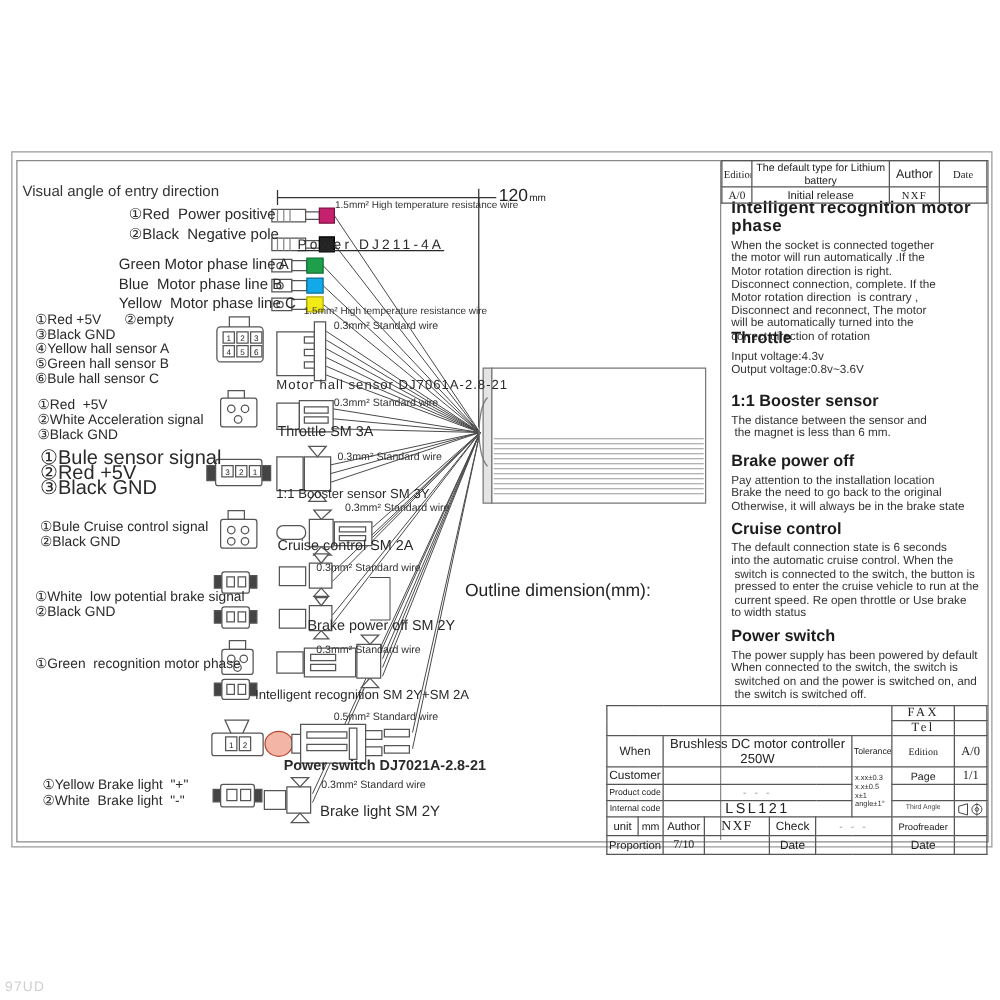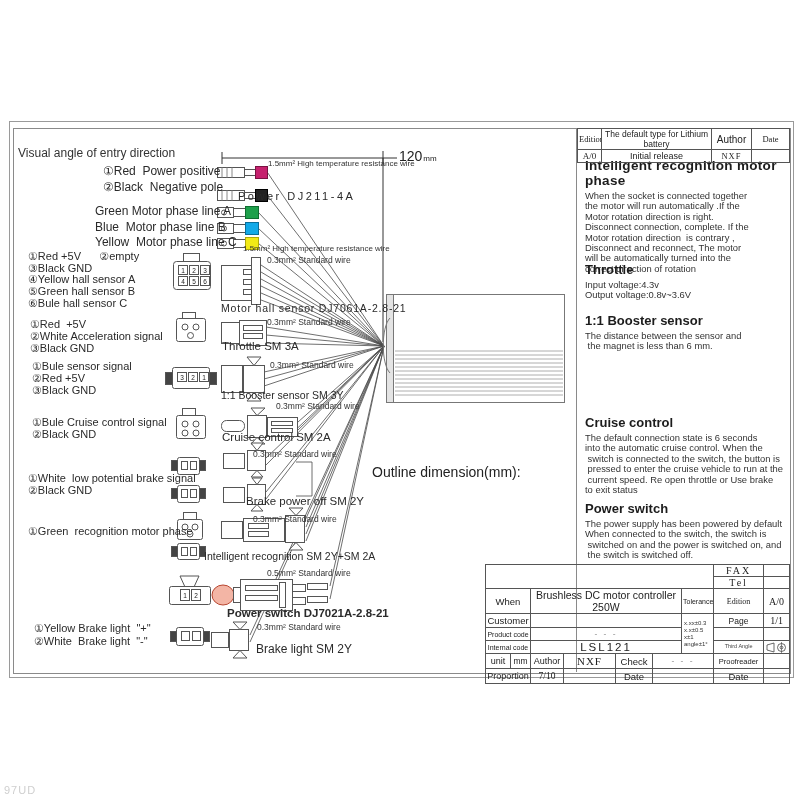--- a/index.html
+++ b/index.html
@@ -15,28 +15,28 @@
   .watermark{left:4px;top:784px;font-size:11px;color:#cfcfcf;letter-spacing:1px;}
   
   .visual-angle{left:18px;top:146px;font-size:12px;color:#333;}
   .dim-label{left:399px;top:148px;font-size:14px;color:#222;}
   .dim-label .dim-unit{font-size:8px;margin-left:1px;}
   .pin-group{color:#2a2a2a;}
   .pg0{left:103px;top:164px;font-size:12px;line-height:15.5px;}
   .pg1{left:95px;top:204px;font-size:12px;line-height:15.5px;}
   .pg2{left:28px;top:251px;font-size:11px;line-height:11.7px;}
   .pg3{left:30px;top:319px;font-size:11px;line-height:11.8px;}
-  .pg4{left:32px;top:361px;font-size:11px;line-height:11.8px;}
+  .pg4{left:32px;top:361px;font-size:16px;line-height:11.8px;}
   .pg5{left:32px;top:417px;font-size:11px;line-height:11.8px;}
   .pg6{left:28px;top:473px;font-size:11px;line-height:11.8px;}
   .pg7{left:28px;top:525px;font-size:11px;line-height:12px;}
   .pg8{left:34px;top:583px;font-size:11px;line-height:12.5px;}
   .pg9{left:34px;top:622px;font-size:11px;line-height:13px;}
   .conn-label{color:#2a2a2a;}
-  .cl0{left:238px;top:190px;font-size:11px;letter-spacing:2.5px;}
+  .cl0{left:238px;top:190px;font-size:11px;letter-spacing:2.5px;text-decoration:underline;}
   .cl1{left:221px;top:302px;font-size:10.5px;letter-spacing:0.8px;}
   .cl2{left:222px;top:340px;font-size:11.5px;}
   .cl3{left:221px;top:389px;font-size:10.5px;}
   .cl4{left:222px;top:431px;font-size:11.5px;}
   .cl5{left:246px;top:495px;font-size:11.5px;}
   .cl6{left:204px;top:550px;font-size:10.5px;}
   .cl7{left:227px;top:607px;font-size:11.5px;font-weight:bold;}
   .cl8{left:256px;top:642px;font-size:12px;}
   .wire-label{font-size:8px;color:#333;white-space:pre;}
   .wl0{left:268px;top:159px;}
@@ -430,29 +430,37 @@
         <div class="line">Output voltage:0.8v~3.6V</div>
       </div>
   </div>
   <div class="abs sec sec2">
     <h3>1:1 Booster sensor</h3>
     <div>
         <div class="line">The distance between the sensor and</div>
         <div class="line"> the magnet is less than 6 mm.</div>
       </div>
   </div>
+  <div class="abs sec sec3">
+    <h3>Brake power off</h3>
+    <div>
+        <div class="line">Pay attention to the installation location</div>
+        <div class="line">Brake the need to go back to the original</div>
+        <div class="line">Otherwise, it will always be in the brake state</div>
+      </div>
+  </div>
   <div class="abs sec sec4">
     <h3>Cruise control</h3>
     <div>
         <div class="line">The default connection state is 6 seconds</div>
         <div class="line">into the automatic cruise control. When the</div>
         <div class="line"> switch is connected to the switch, the button is</div>
         <div class="line"> pressed to enter the cruise vehicle to run at the</div>
         <div class="line"> current speed. Re open throttle or Use brake</div>
-        <div class="line">to exit status</div>
+        <div class="line">to width status</div>
       </div>
   </div>
   <div class="abs sec sec5">
     <h3>Power switch</h3>
     <div>
         <div class="line">The power supply has been powered by default</div>
         <div class="line">When connected to the switch, the switch is</div>
         <div class="line"> switched on and the power is switched on, and</div>
         <div class="line"> the switch is switched off.</div>
       </div>

